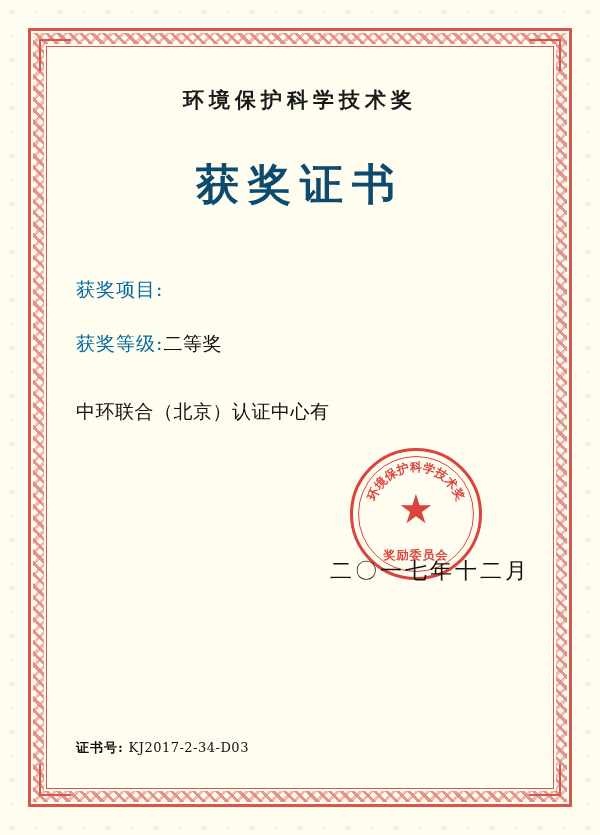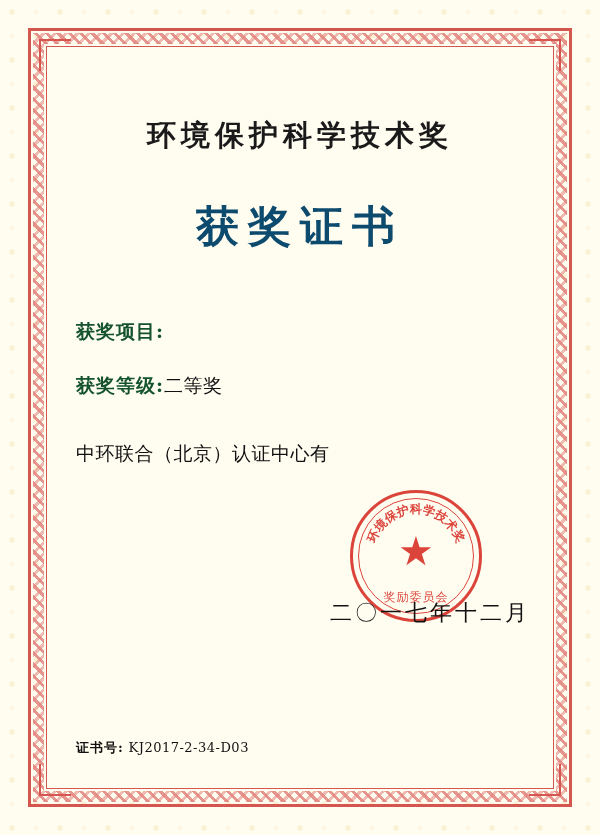--- a/index.html
+++ b/index.html
@@ -90,22 +90,22 @@
   .corner.br { right: 39px; bottom: 39px; border-left: none;  border-top: none; }
 
   .content {
     position: absolute;
     left: 62px; top: 62px;
     right: 62px; bottom: 62px;
   }
 
   .title-main {
     text-align: center;
-    margin-top: 54px;
-    font-size: 29px;
+    margin-top: 24px;
+    font-size: 21px;
     letter-spacing: 5px;
     color: #1a1a1a;
     font-weight: bold;
     font-family: "DejaVu Serif", serif;
   }
 
   .title-sub {
     text-align: center;
     margin-top: 42px;
     font-size: 43px;
@@ -122,22 +122,22 @@
   }
 
   .field-row {
     display: flex;
     align-items: flex-start;
     margin-bottom: 6px;
   }
   .field-label {
     flex: 0 0 auto;
     font-size: 19px;
-    font-weight: bold;
-    color: #14532d;
+    font-weight: normal;
+    color: #0369a1;
     letter-spacing: 1px;
     white-space: nowrap;
     line-height: 34px;
   }
   .field-label.spaced {
     letter-spacing: 6px;
   }
   .field-value {
     flex: 1 1 auto;
     font-size: 19px;
@@ -204,21 +204,21 @@
     font-family: "DejaVu Serif", serif;
   }
   .seal-bottom-text {
     position: absolute;
     left: 0;
     bottom: 13px;
     width: 126px;
     text-align: center;
     font-size: 12px;
     color: #d9352c;
-    font-weight: normal;
+    font-weight: bold;
     letter-spacing: 1px;
   }
 
   .date-line {
     position: absolute;
     right: 8px;
     top: 108px;
     font-size: 22px;
     color: #111;
     letter-spacing: 3px;

